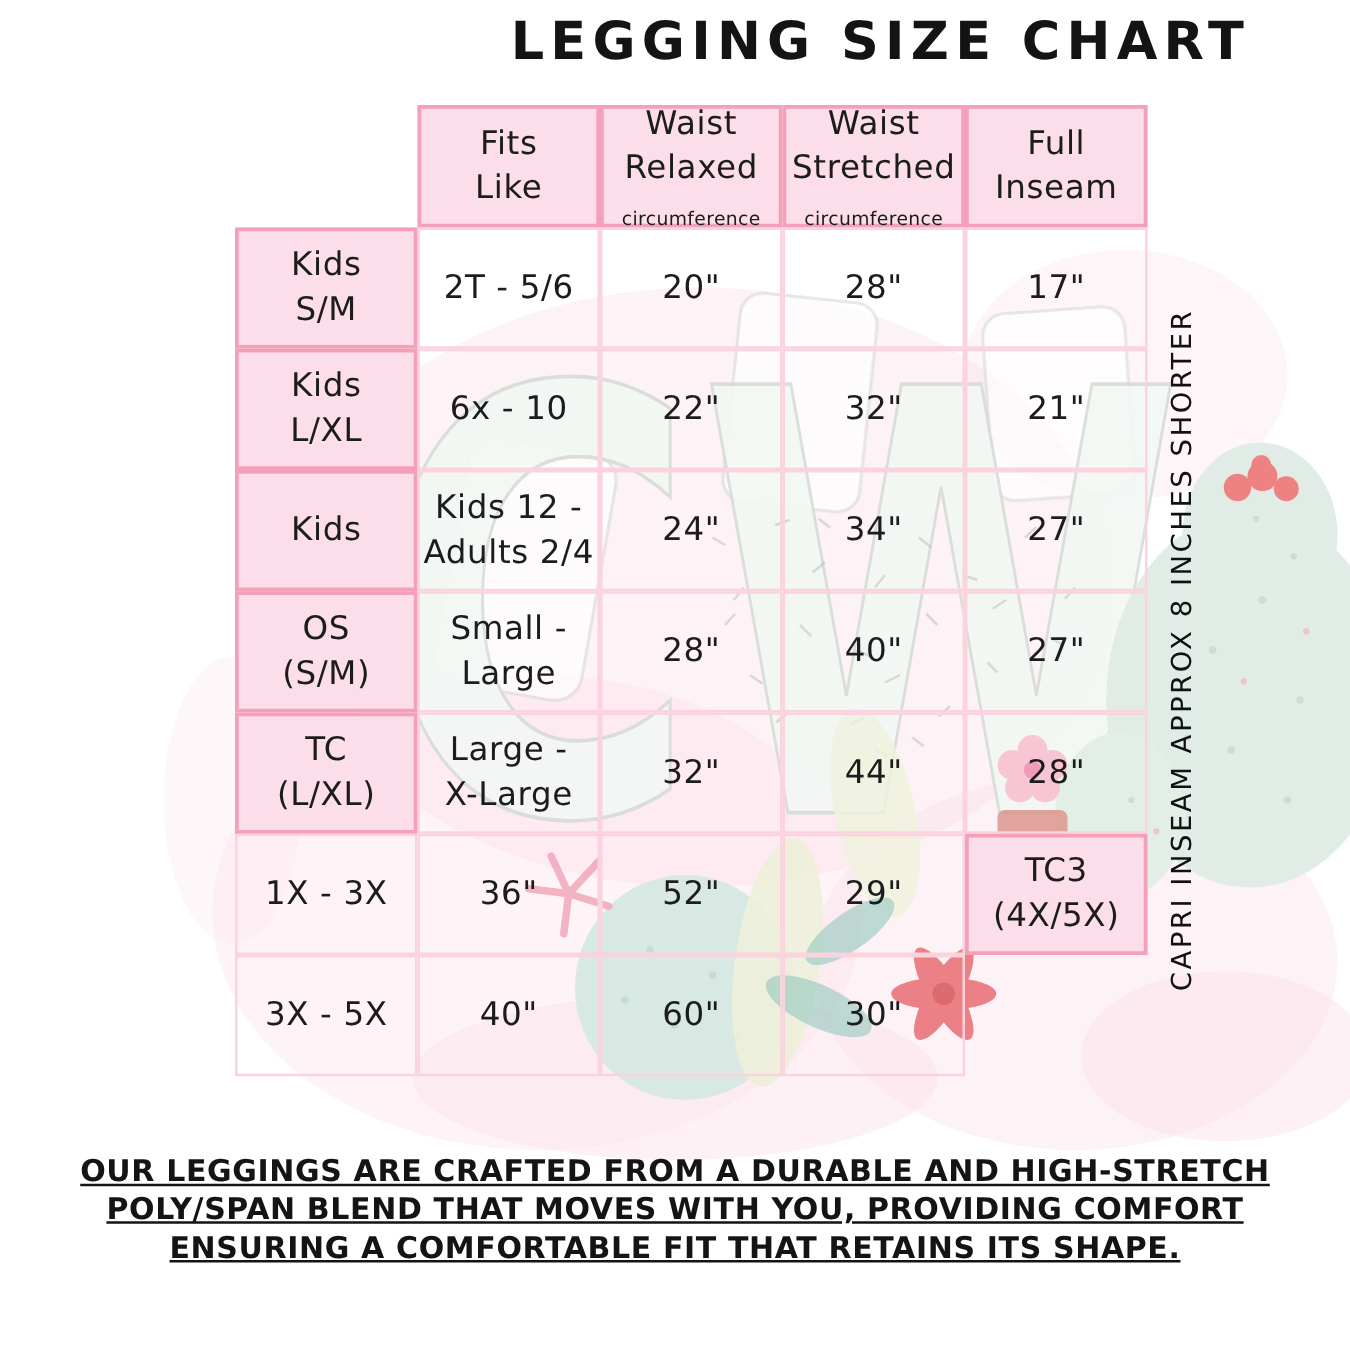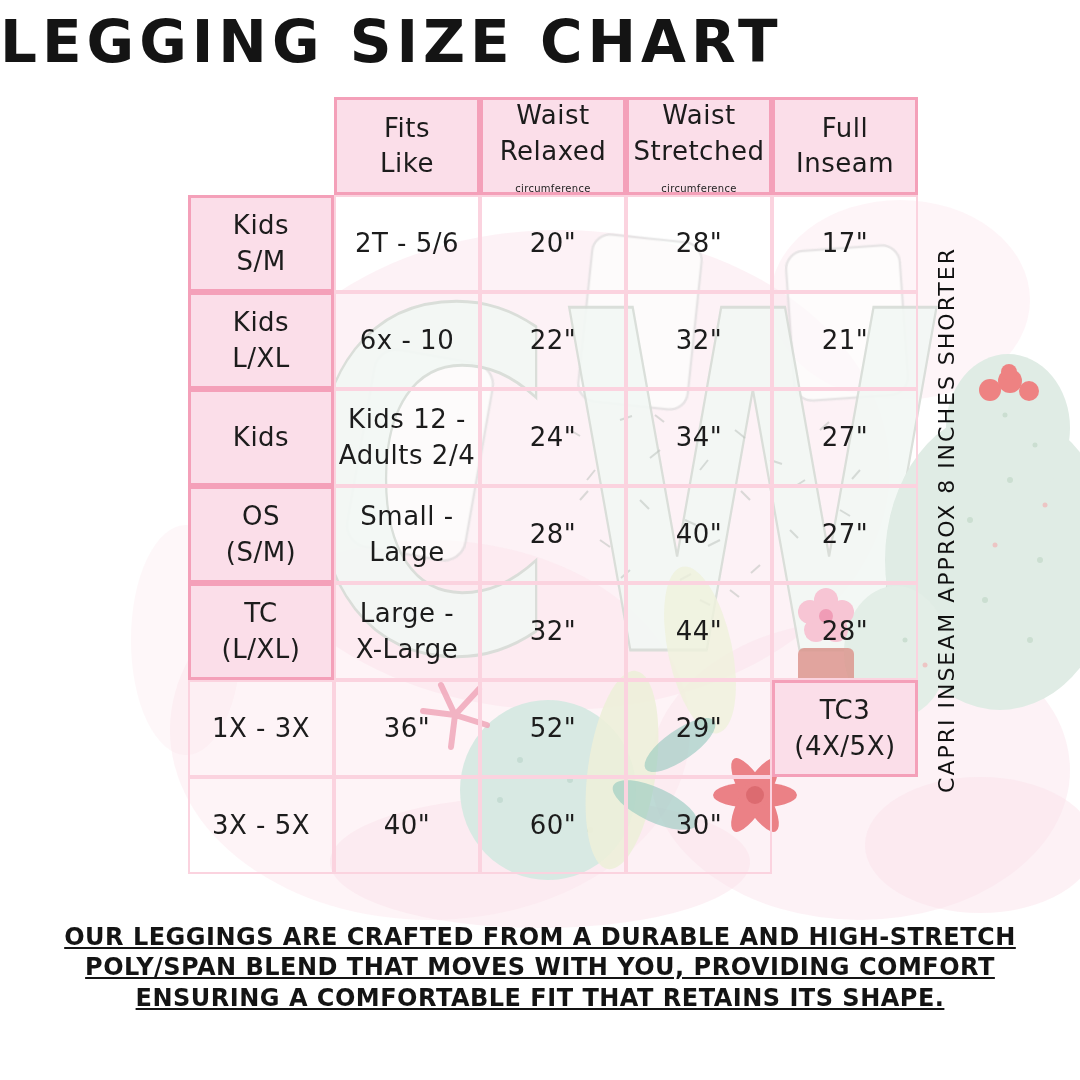--- a/index.html
+++ b/index.html
@@ -1,31 +1,31 @@
 <!DOCTYPE html>
 <html><head>
 <meta charset="utf-8">
 <style>
   html,body{margin:0;padding:0;background:#fff;}
   .canvas{position:relative;width:1080px;height:1080px;background:#ffffff;overflow:hidden;
           font-family:"DejaVu Sans",sans-serif;color:#1a1a1a;}
   .watermark{position:absolute;left:0;top:0;width:1080px;height:1080px;z-index:0;}
 
-  .title{position:absolute;top:8px;left:0;width:1000px;margin:0;text-align:left;z-index:2;
-         font-size:58px;font-weight:bold;letter-spacing:5px;color:#141414;}
-
-  .size-table{position:absolute;left:175px;top:97px;z-index:2;display:grid;
+  .title{position:absolute;top:8px;left:0;width:1000px;margin:0;text-align:right;z-index:2;
+         font-size:42px;font-weight:bold;letter-spacing:5px;color:#141414;}
+
+  .size-table{position:absolute;left:175px;top:84px;z-index:2;display:grid;
               grid-template-columns:146px 146px 146px 146px 146px;
               grid-template-rows:98px repeat(7,97px);padding-left:13px;}
   .cell{box-sizing:border-box;display:flex;flex-direction:column;align-items:center;justify-content:center;}
   .corner{background:transparent;border:none;}
   .head,.rlabel{background:#fbdee9;border:3px solid #f4a0b9;}
   .data{background:transparent;border:2px solid #fbd3df;}
   .ml{white-space:pre-line;text-align:center;font-size:26px;line-height:1.35;letter-spacing:0.5px;color:#1c1c1c;}
-  .sub{font-size:10px;letter-spacing:0.3px;margin-top:14px;color:#1c1c1c;}
+  .sub{font-size:15px;letter-spacing:0.3px;margin-top:14px;color:#1c1c1c;}
 
   .side-note{position:absolute;left:630px;top:504px;width:640px;height:32px;z-index:2;
              transform:rotate(-90deg);text-align:center;white-space:nowrap;
              font-size:22px;letter-spacing:2px;color:#111;}
 
   .description{position:absolute;top:922px;left:0;width:1080px;z-index:2;text-align:center;
                font-size:24px;font-weight:bold;letter-spacing:0.5px;line-height:1.27;color:#141414;text-decoration:underline;}
 </style>
 </head>
 <body>

